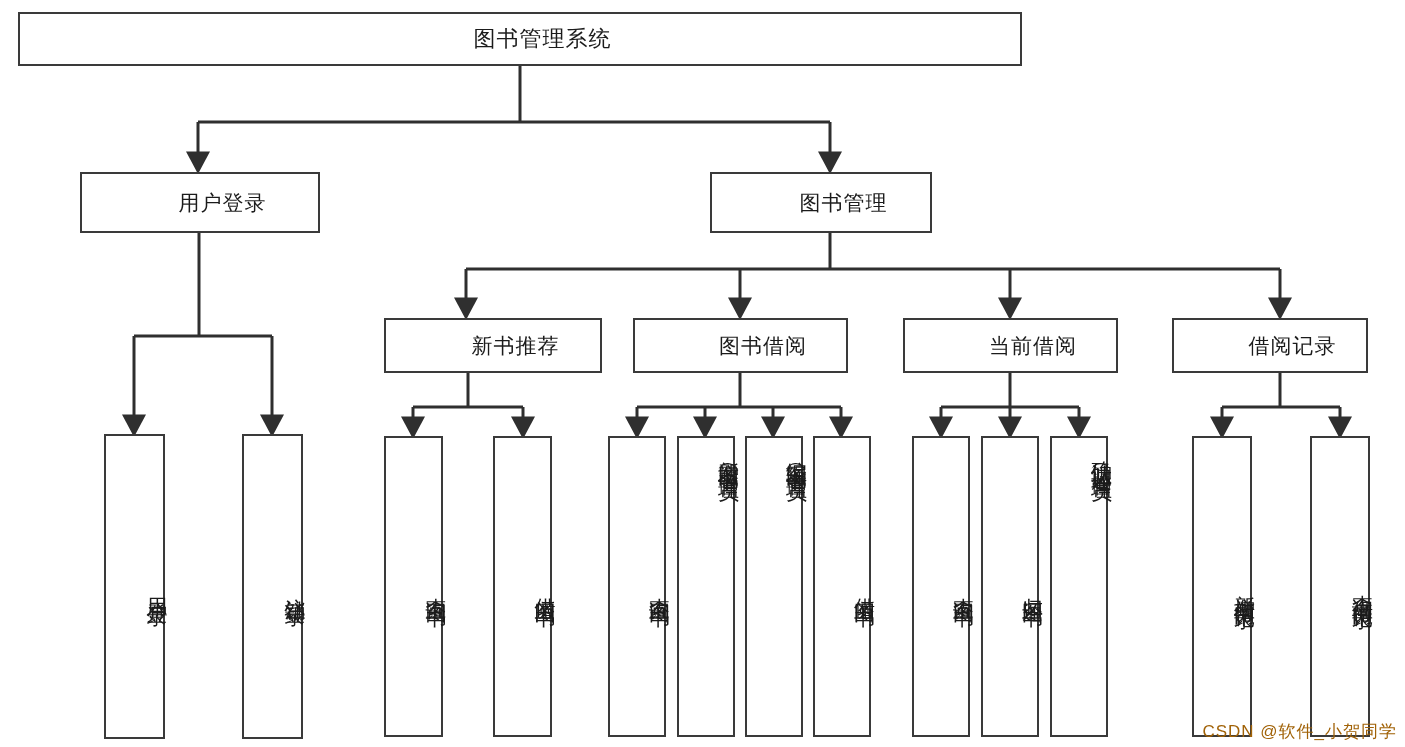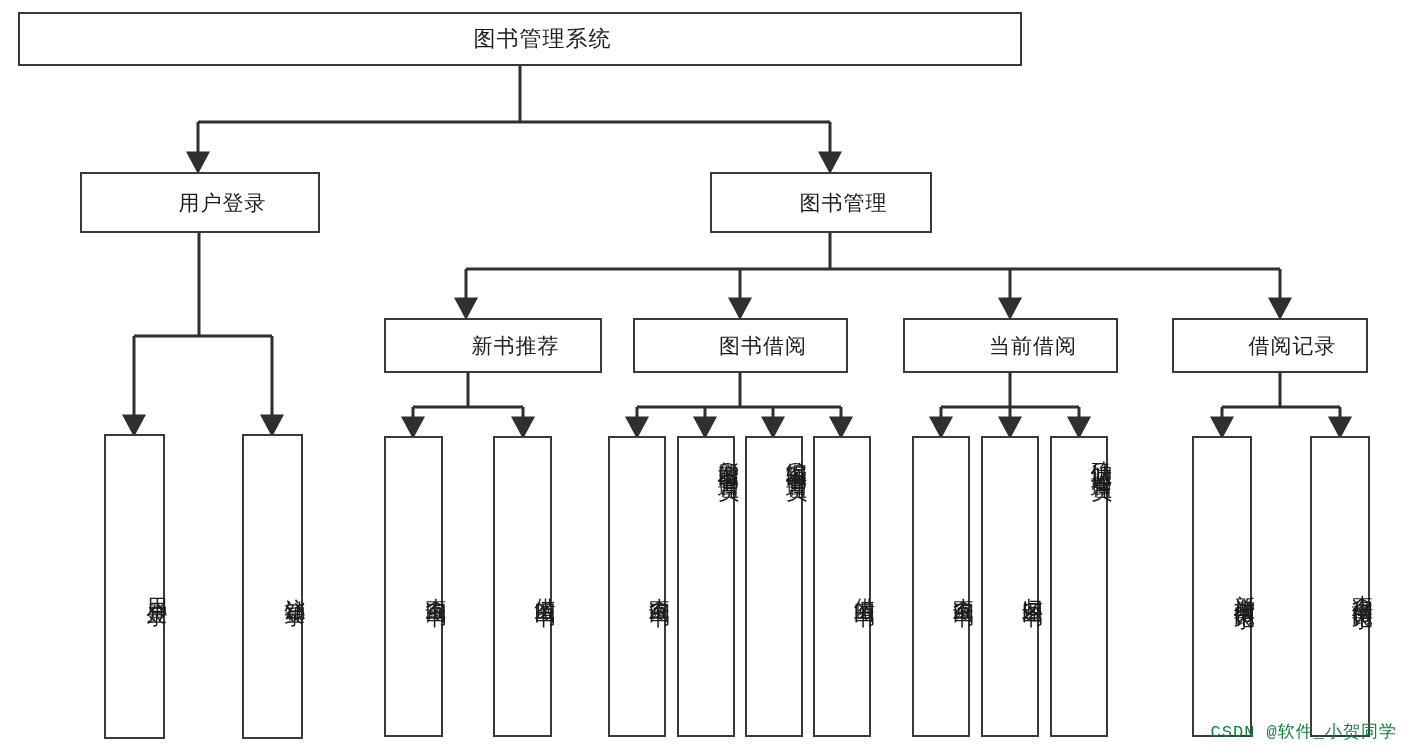--- a/index.html
+++ b/index.html
@@ -48,24 +48,24 @@
     white-space:normal;
     max-height:100%;
   }
   .v-node.center .lbl{margin-top:auto;margin-bottom:auto;}
   .v-node.center{align-items:center;padding-top:0;}
 
   .watermark{
     position:absolute;
     right:8px;bottom:4px;
     font-size:17px;
-    color:#15803d;
+    color:#a16207;
     letter-spacing:1px;
     white-space:nowrap;
-    font-family:Liberation Mono, monospace;
+    font-family:Liberation Sans, sans-serif;
   }
 </style>
 </head>
 <body>
 
 <div id="stage">
 
   <svg class="links" viewBox="0 0 1405 747">
     <defs>
       <marker id="arrow" markerWidth="12" markerHeight="12" refX="2.2" refY="4" orient="auto" markerUnits="strokeWidth">

